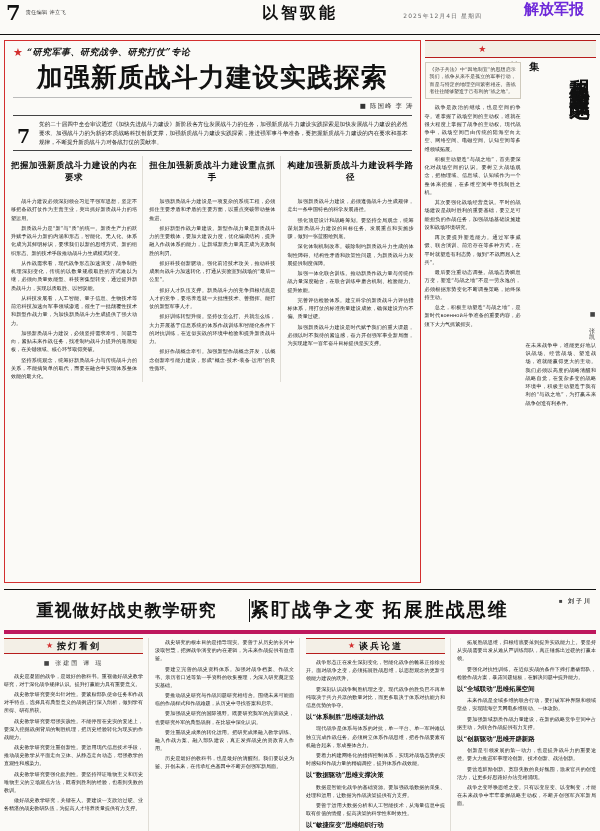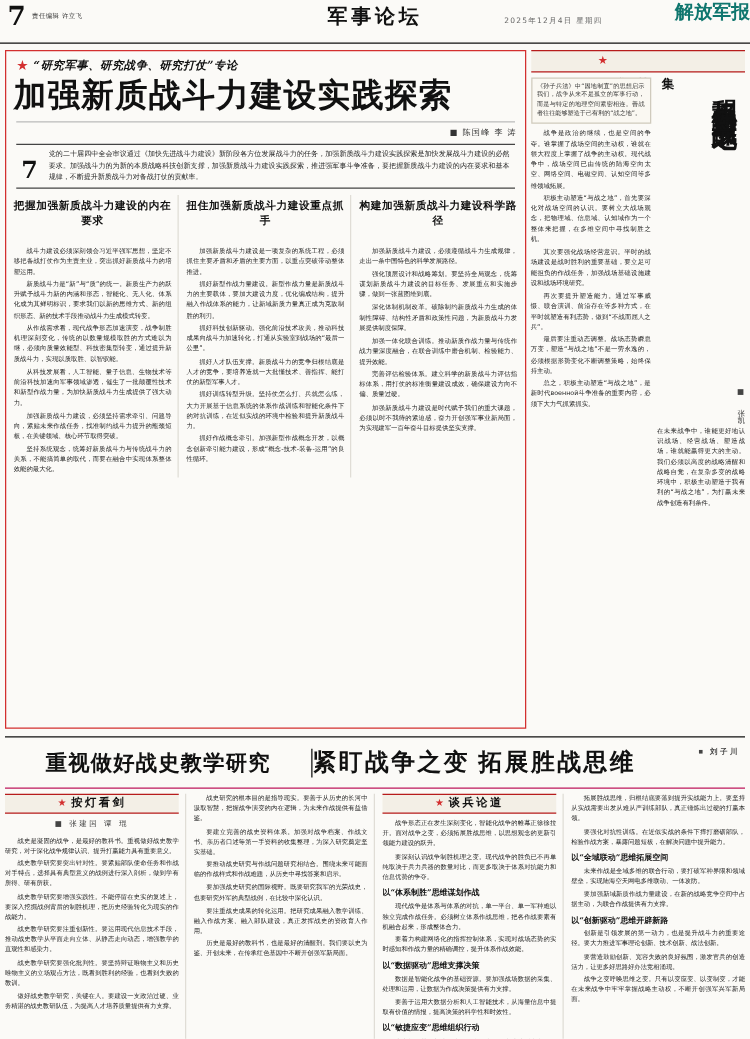--- a/index.html
+++ b/index.html
@@ -29,44 +29,44 @@
   }
   .masthead-title{
     position:absolute;left:0;right:0;top:3px;text-align:center;
     font-family:"DejaVu Serif","Liberation Serif",serif;
     font-size:16px;font-weight:bold;letter-spacing:3px;color:#111;
   }
   .masthead-date{
     position:absolute;right:118px;top:12px;font-size:6px;color:#666;letter-spacing:1px;
   }
   .paper-logo{
-    position:absolute;right:0;top:0px;
-    font-family:"DejaVu Serif","Liberation Serif",serif;
-    font-size:15px;font-weight:bold;color:#0f766e;
+    position:absolute;right:16px;top:0px;
+    font-family:"DejaVu Serif","Liberation Serif",serif;
+    font-size:15px;font-weight:bold;color:#6d28d9;
     letter-spacing:0px;transform:skewX(-6px);
   }
 
   
   .top-wrap{display:flex;height:548px;}
 
   .lead-box{
     width:418px;margin:5px 0 0 4px;border:1.6px solid #d32f2f;
     box-sizing:border-box;padding:4px 6px 5px 6px;position:relative;
   }
   .kicker{
     display:flex;align-items:center;gap:4px;margin:1px 0 2px 2px;
   }
   .kicker .star{color:#d32f2f;font-size:11px;line-height:1;}
   .kicker .kt{
     font-size:9px;font-weight:bold;color:#111;letter-spacing:.5px;
     font-family:"DejaVu Serif","Liberation Serif",serif;
     font-style:italic;
   }
   .headline{
-    text-align:left;font-family:"DejaVu Serif","Liberation Serif",serif;
+    text-align:center;font-family:"DejaVu Serif","Liberation Serif",serif;
     font-size:26px;font-weight:bold;letter-spacing:1px;color:#111;
     margin:5px 0 6px 0;line-height:1.05;
   }
   .headline-rule{height:1px;background:#bbb;margin:0 2px 4px 2px;}
   .byline{
     text-align:right;font-size:6.5px;color:#333;margin-bottom:4px;letter-spacing:1px;
   }
 
   
   .abstract{
@@ -126,21 +126,21 @@
     height:240px;margin:2px 2px 6px 0;
   }
   .vbyline{
     writing-mode:vertical-rl;font-size:6px;color:#444;letter-spacing:2px;margin-bottom:6px;
   }
   .rail-bottom{font-size:5.1px;line-height:1.62;color:#222;text-align:justify;margin-top:4px;}
 
   
   .mid-band{
     display:flex;align-items:center;height:40px;border-top:1.2px solid #111;
-    border-bottom:1px solid #be185d;margin:6px 4px 0 4px;
+    border-bottom:4px solid #be185d;margin:6px 4px 0 4px;
   }
   .mid-left{
     width:245px;text-align:center;
     font-family:"DejaVu Serif","Liberation Serif",serif;
     font-size:17px;font-weight:bold;letter-spacing:1px;color:#111;
     border-right:1px solid #111;
   }
   .mid-right{
     flex:1;text-align:left;
     font-family:Liberation Serif, serif;
@@ -174,21 +174,21 @@
   }
 </style>
 </head>
 <body>
 
 <div class="page">
 
   <div class="masthead">
     <div class="page-num">7</div>
     <div class="masthead-date-left">责任编辑 许立飞</div>
-    <div class="masthead-title">军事论坛</div>
+    <div class="masthead-title">以智驭能</div>
     <div class="masthead-date">2025年12月4日 星期四</div>
     <div class="paper-logo">解放军报</div>
   </div>
 
   <div class="top-wrap">
 
     <div class="lead-box">
       <div class="kicker">
         <span class="star">★</span>
         <span class="kt">“研究军事、研究战争、研究打仗”专论</span>

